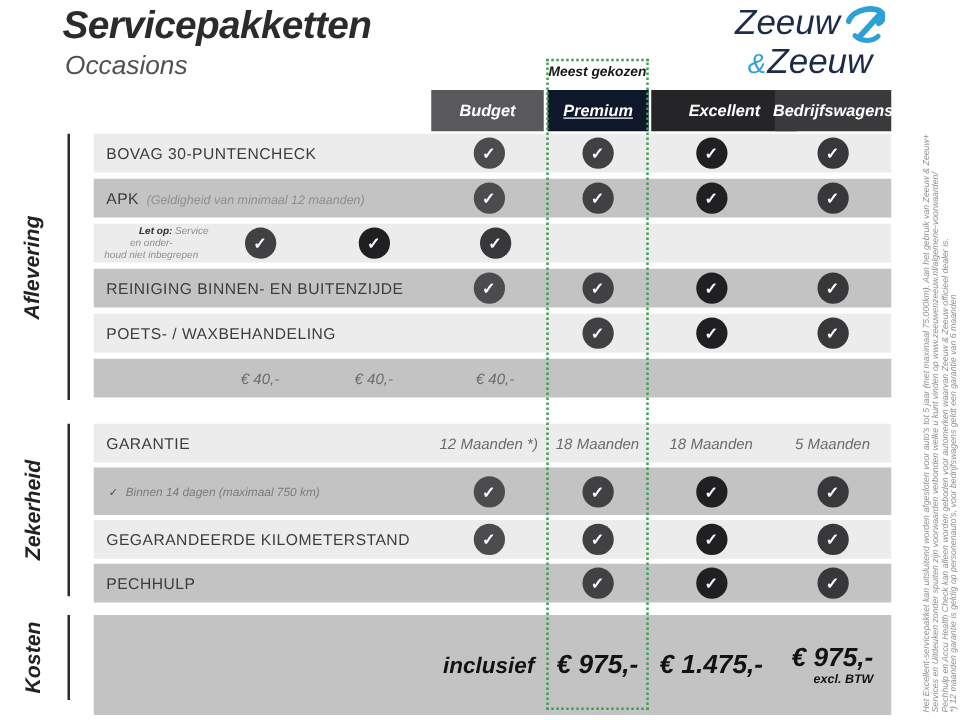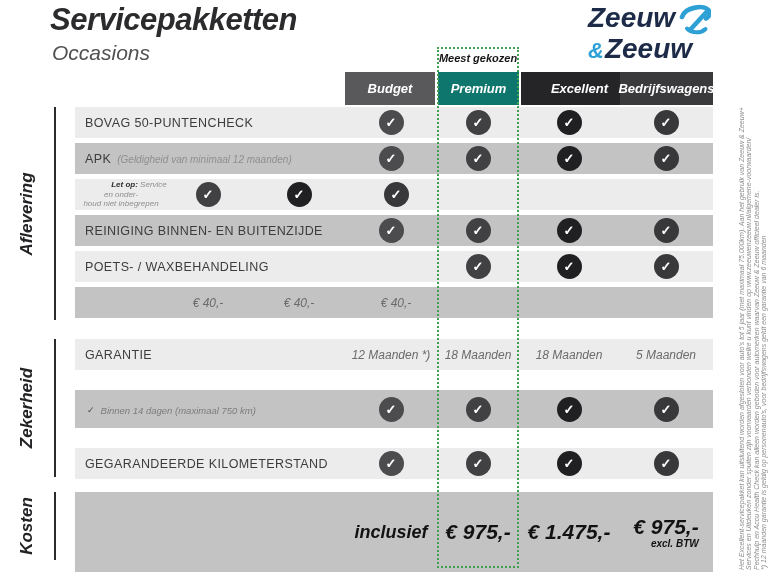--- a/index.html
+++ b/index.html
@@ -6,22 +6,22 @@
   .page{position:relative;width:768px;height:576px;background:#ffffff;overflow:hidden;
         font-family:"Liberation Sans",sans-serif;}
 
   
   .page-title{position:absolute;left:50px;top:2px;font-size:31px;font-weight:bold;
               font-style:italic;color:#2b2b2d;letter-spacing:-0.5px;}
   .page-subtitle{position:absolute;left:52px;top:41px;font-size:21px;font-style:italic;
                  color:#515153;}
 
   
-  .logo{position:absolute;left:588px;top:5px;font-style:italic;font-weight:bold;
-        color:#1d2b49;line-height:26px;}
+  .logo{position:absolute;left:588px;top:5px;font-style:italic;font-weight:normal;
+        color:#1d2b49;line-height:26px;text-align:center;}
   .logo-row1{display:flex;align-items:flex-start;font-size:28px;}
   .logo-row2{font-size:28px;margin-top:-3px;}
   .logo .amp{color:#2da0d6;font-size:22px;margin-right:1px;}
   .logo-swoosh{margin-left:2px;margin-top:-2px;}
 
   
   .col-header{position:absolute;top:72px;height:33px;color:#fff;font-weight:bold;
               font-style:italic;font-size:13px;display:flex;align-items:center;
               justify-content:center;}
   .h0{left:345px;width:90px}.h1{left:438px;width:81px}.h2{left:521px;width:117px}
@@ -29,21 +29,21 @@
 
   
   .green-box{position:absolute;left:437px;top:47px;width:82px;height:521px;
              border:2px dotted #3fa051;box-sizing:border-box;z-index:6;pointer-events:none;}
   .most-chosen{position:absolute;left:437px;top:52px;width:82px;text-align:center;
                font-weight:bold;font-style:italic;font-size:11px;color:#161616;z-index:7;}
 
   
   .rows{position:absolute;left:75px;width:638px;display:flex;flex-direction:column;}
   #sec-aflevering{top:107px;gap:5px;}
-  #sec-zekerheid{top:339px;gap:20px;text-align:right;}
+  #sec-zekerheid{top:339px;gap:4px;text-align:right;}
   .t-row{display:flex;align-items:center;height:31px;}
   .t-row.tall{height:38px;}
   .shade-a{background:#ececec;}
   .shade-b{background:#c3c3c4;}
   .row-label{width:270px;padding-left:10px;box-sizing:border-box;color:#3c3c3e;
              font-size:12.5px;letter-spacing:0.4px;}
   .lab-line{display:flex;align-items:baseline;}
   .inline-note{font-size:10px;color:#8f8f90;font-style:italic;letter-spacing:0;
                margin-left:6px;}
   .sub-note{font-size:9.5px;color:#7c7c7e;font-style:italic;letter-spacing:0;
@@ -111,21 +111,21 @@
     <div class="logo-row2">
       <span class="amp">&amp;</span><span>Zeeuw</span>
     </div>
   </div>
 
   <div class="most-chosen">Meest gekozen</div>
   <div class="green-box"></div>
 
   <div id="headers">
       <div class="col-header h0" style="background: rgb(89, 89, 91);">Budget</div>
-      <div class="col-header h1" style="background: #0f766e;">Premium</div>
+      <div class="col-header h1" style="background: #0f172a; text-decoration: underline;">Premium</div>
       <div class="col-header h2" style="background: rgb(37, 37, 39);">Excellent</div>
       <div class="col-header h3" style="background: rgb(58, 58, 60);">Bedrijfswagens</div>
     </div>
 
   <div class="side-line" id="line-aflevering"></div>
   <div class="side-line" id="line-zekerheid"></div>
   <div class="side-line" id="line-kosten"></div>
   <div class="side-label-wrap" id="lab-aflevering">
     <span class="side-label">Aflevering</span>
   </div>
@@ -133,21 +133,21 @@
     <span class="side-label">Zekerheid</span>
   </div>
   <div class="side-label-wrap" id="lab-kosten">
     <span class="side-label">Kosten</span>
   </div>
 
   <div class="rows" id="sec-aflevering">
       <div class="t-row shade-a">
         <div class="row-label">
           <div class="lab-line">
-            <span class="lab-main">BOVAG 50-PUNTENCHECK</span>
+            <span class="lab-main">BOVAG 30-PUNTENCHECK</span>
           </div>
         </div>
         <div class="cell c0">
           <div class="check-circle" style="background: rgb(76, 76, 78);">✓</div>
         </div>
         <div class="cell c1">
           <div class="check-circle" style="background: rgb(65, 65, 67);">✓</div>
         </div>
         <div class="cell c2">
           <div class="check-circle" style="background: rgb(32, 32, 34);">✓</div>

